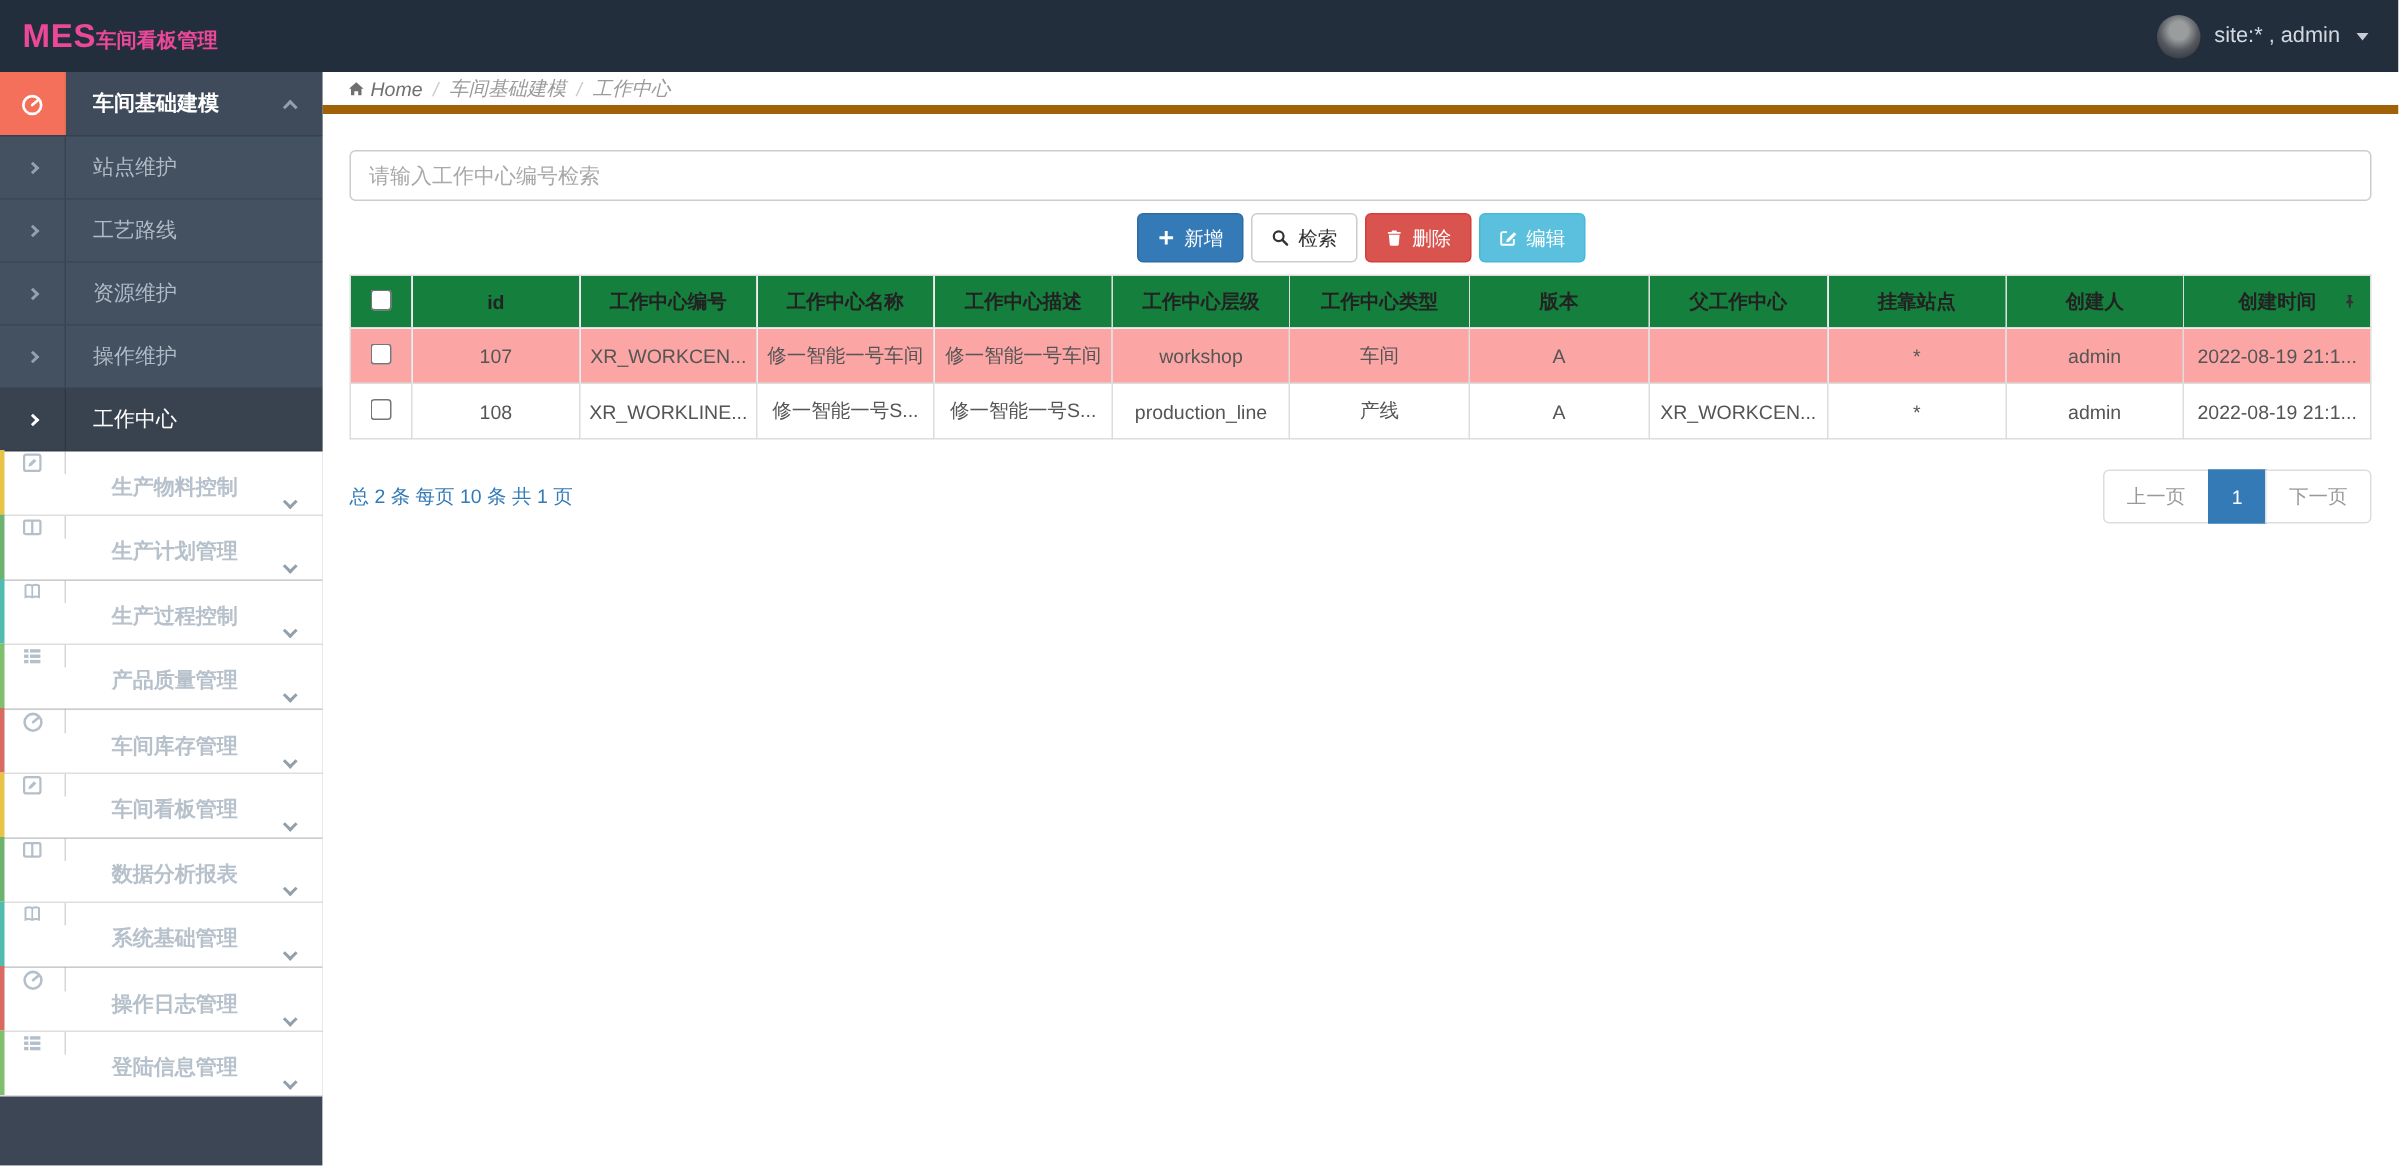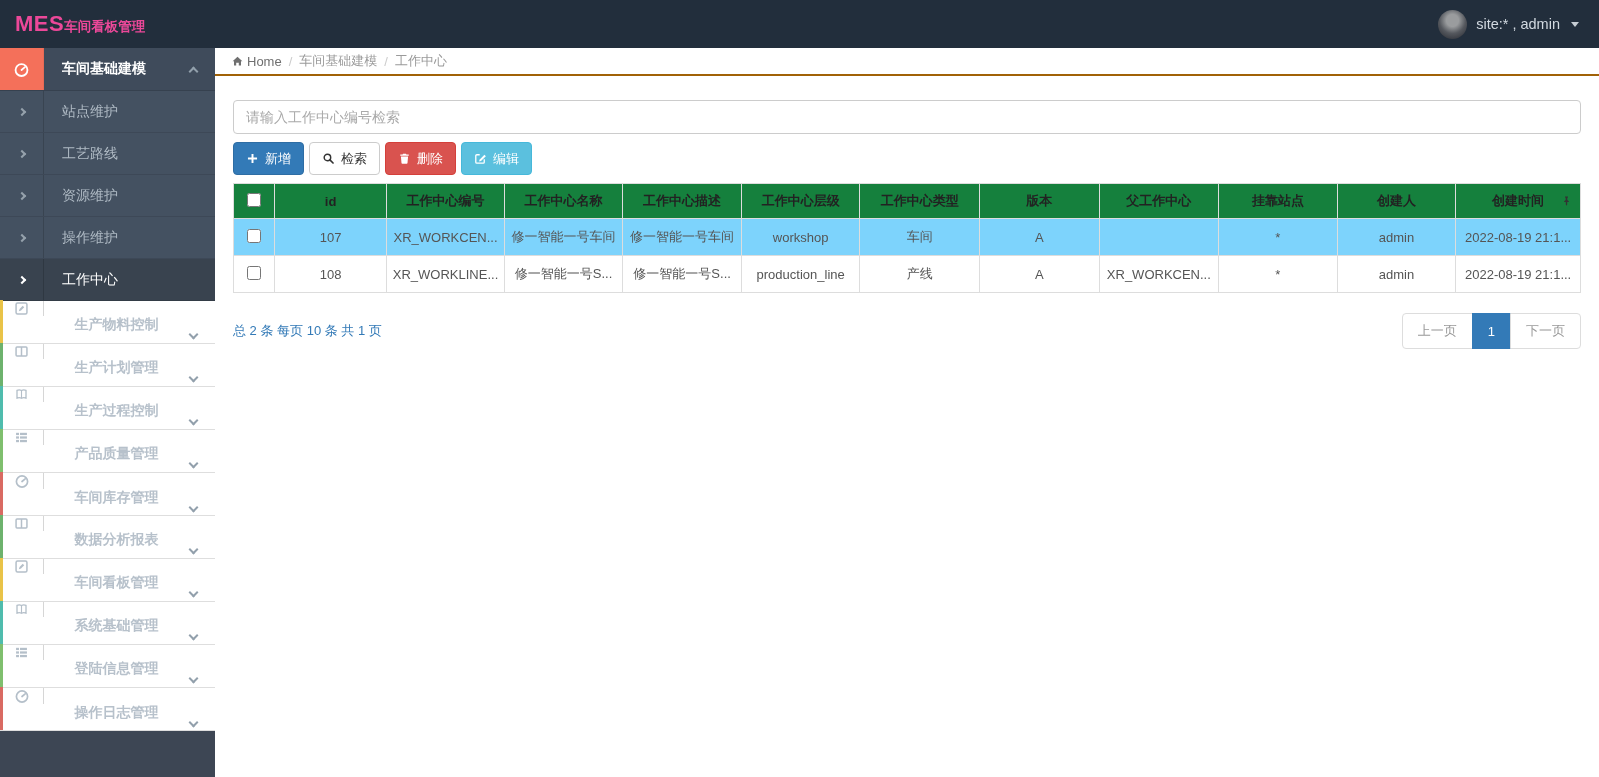--- a/index.html
+++ b/index.html
@@ -51,54 +51,54 @@
   .chev-right { transform:rotate(-45deg); }
   .chev-down  { transform:rotate(45deg); margin-top:-3px; }
   .chev-up    { transform:rotate(-135deg); margin-top:4px; }
   .chev-slot  { margin-left:auto; margin-right:18px; color:#92a0ac; display:flex; align-items:center; }
   .sub-item .chev { width:6px; height:6px; }
   .stripe { position:absolute; left:0; top:-1px; bottom:0; width:3px; }
 
   
   .main { flex:1; min-width:0; display:flex; flex-direction:column; background:#fff; }
   .breadcrumb {
-    background:#fff; border-bottom:2px solid #a16207; height:28px; padding:0 16px;
-    font-size:13px; display:flex; align-items:center; gap:7px; color:#9a9a9a;
+    background:#fff; border-bottom:6px solid #a16207; height:28px; padding:0 16px;
+    font-size:13px; display:flex; align-items:center; gap:7px; color:#9a9a9a;font-style:italic;
   }
   .bc-home { color:#6f6f6f; display:flex; align-items:center; gap:3px; cursor:pointer; }
   .bc-sep { color:#ccc; }
   .bc-item { color:#9a9a9a; }
 
   .content { padding:24px 18px 0; }
   .search-input {
     width:100%; height:34px; border:1px solid #ccc; border-radius:4px; padding:6px 12px;
     font-size:14px; color:#555; outline:none; font-family:inherit;
   }
   .search-input::placeholder { color:#a9a9a9; }
 
-  .toolbar { margin-top:8px; display:flex; gap:5px; }
+  .toolbar { margin-top:8px; display:flex; gap:5px;justify-content:center; }
   .btn {
     display:inline-flex; align-items:center; gap:6px; font-size:13px; padding:0 12px;
     height:33px; border-radius:4px; border:1px solid transparent; cursor:pointer; font-family:inherit;
   }
   .btn .ico { width:13px; height:13px; }
   .btn-primary { background:#337ab7; border-color:#2e6da4; color:#fff; }
   .btn-default { background:#fff; border-color:#ccc; color:#333; }
   .btn-danger  { background:#d9534f; border-color:#d43f3a; color:#fff; }
   .btn-info    { background:#5bc0de; border-color:#46b8da; color:#fff; }
 
   .table-wrap { margin-top:8px; }
   table { width:100%; border-collapse:collapse; table-layout:fixed; }
   th, td {
     border:1px solid #ddd; text-align:center; font-size:13px;
     overflow:hidden; white-space:nowrap; text-overflow:ellipsis;
   }
   th { padding:8px 4px; color:#222; font-weight:bold; position:relative; background:#15803d; }
   td { padding:9px 4px; color:#555; background:#fff; }
-  tbody tr.striped td { background:#7dd3fc; }
+  tbody tr.striped td { background:#fca5a5; }
   input[type=checkbox] { width:14px; height:14px; margin:0; cursor:pointer; }
   .pin { position:absolute; right:8px; top:50%; transform:translateY(-50%); width:11px; height:11px; color:#333; cursor:pointer; }
 
   .pagination-row { margin-top:20px; display:flex; justify-content:space-between; align-items:center; }
   .summary { color:#337ab7; font-size:13px; cursor:pointer; }
   .pager { display:flex; }
   .pg {
     border:1px solid #ddd; background:#fff; color:#999; font-size:13px; padding:8px 15px;
     margin-left:-1px; cursor:pointer; font-family:inherit;
   }
@@ -274,75 +274,75 @@
             <svg class="ico" width="16" height="16">
               <use href="#i-gauge"></use>
             </svg>
           </span>
         <span class="label">车间库存管理</span>
         <span class="chev-slot">
             <i class="chev chev-down"></i>
           </span>
       </div>
       <div class="menu-item main">
+        <span class="stripe" style="background: rgb(233, 195, 72);"></span>
+        <span class="icon-cell">
+            <svg class="ico" width="15" height="15">
+              <use href="#i-pencil-square"></use>
+            </svg>
+          </span>
+        <span class="label">车间看板管理</span>
+        <span class="chev-slot">
+            <i class="chev chev-down"></i>
+          </span>
+      </div>
+      <div class="menu-item main">
         <span class="stripe" style="background: rgb(109, 178, 109);"></span>
         <span class="icon-cell">
             <svg class="ico" width="15" height="15">
               <use href="#i-columns"></use>
             </svg>
           </span>
         <span class="label">数据分析报表</span>
         <span class="chev-slot">
             <i class="chev chev-down"></i>
           </span>
       </div>
       <div class="menu-item main">
-        <span class="stripe" style="background: rgb(233, 195, 72);"></span>
-        <span class="icon-cell">
-            <svg class="ico" width="15" height="15">
-              <use href="#i-pencil-square"></use>
-            </svg>
-          </span>
-        <span class="label">车间看板管理</span>
-        <span class="chev-slot">
-            <i class="chev chev-down"></i>
-          </span>
-      </div>
-      <div class="menu-item main">
         <span class="stripe" style="background: rgb(79, 188, 173);"></span>
         <span class="icon-cell">
             <svg class="ico" width="15" height="15">
               <use href="#i-book"></use>
             </svg>
           </span>
         <span class="label">系统基础管理</span>
-        <span class="chev-slot">
-            <i class="chev chev-down"></i>
-          </span>
-      </div>
-      <div class="menu-item main">
-        <span class="stripe" style="background: rgb(127, 191, 110);"></span>
-        <span class="icon-cell">
-            <svg class="ico" width="15" height="15">
-              <use href="#i-list"></use>
-            </svg>
-          </span>
-        <span class="label">登陆信息管理</span>
         <span class="chev-slot">
             <i class="chev chev-down"></i>
           </span>
       </div>
       <div class="menu-item main">
         <span class="stripe" style="background: rgb(217, 106, 98);"></span>
         <span class="icon-cell">
             <svg class="ico" width="16" height="16">
               <use href="#i-gauge"></use>
             </svg>
           </span>
         <span class="label">操作日志管理</span>
+        <span class="chev-slot">
+            <i class="chev chev-down"></i>
+          </span>
+      </div>
+      <div class="menu-item main">
+        <span class="stripe" style="background: rgb(127, 191, 110);"></span>
+        <span class="icon-cell">
+            <svg class="ico" width="15" height="15">
+              <use href="#i-list"></use>
+            </svg>
+          </span>
+        <span class="label">登陆信息管理</span>
         <span class="chev-slot">
             <i class="chev chev-down"></i>
           </span>
       </div>
     </nav>
     <div class="sidebar-fill"></div>
   </aside>
 
   <section class="main">
 

